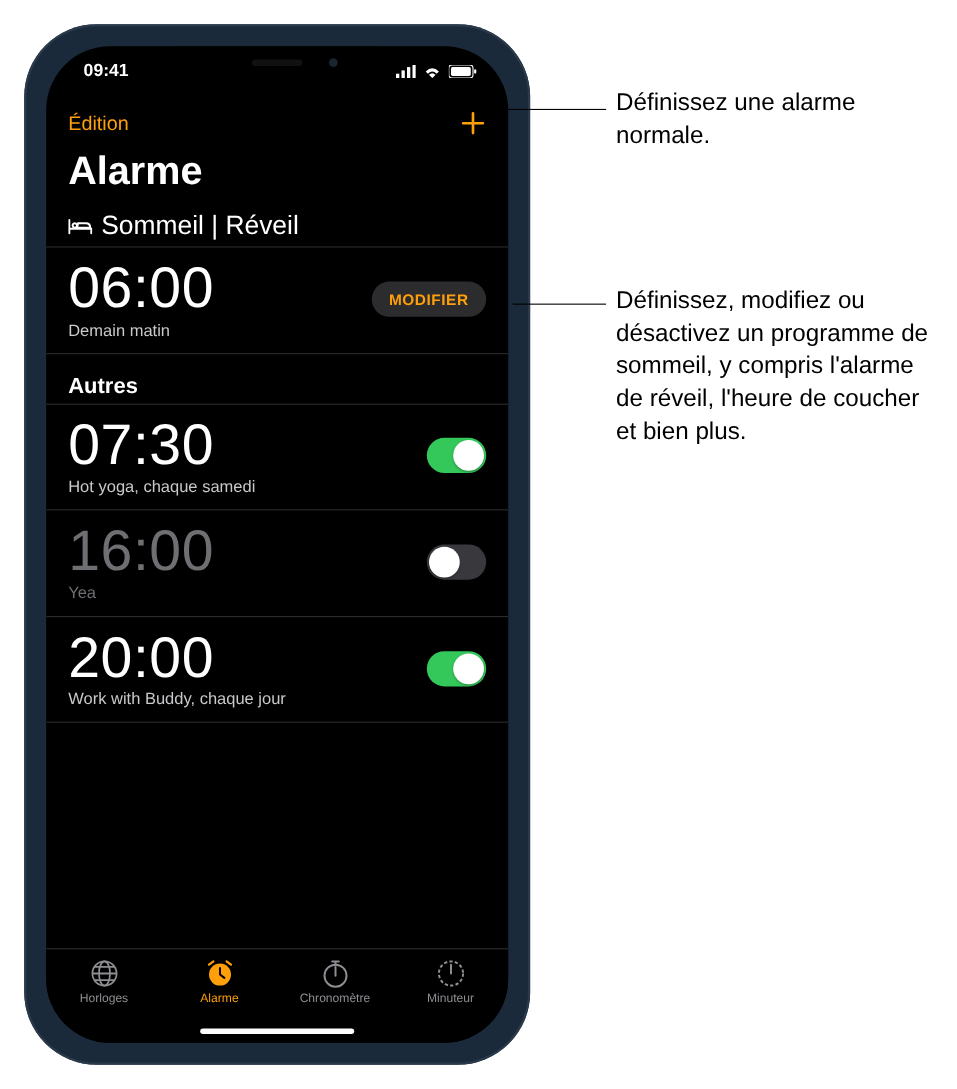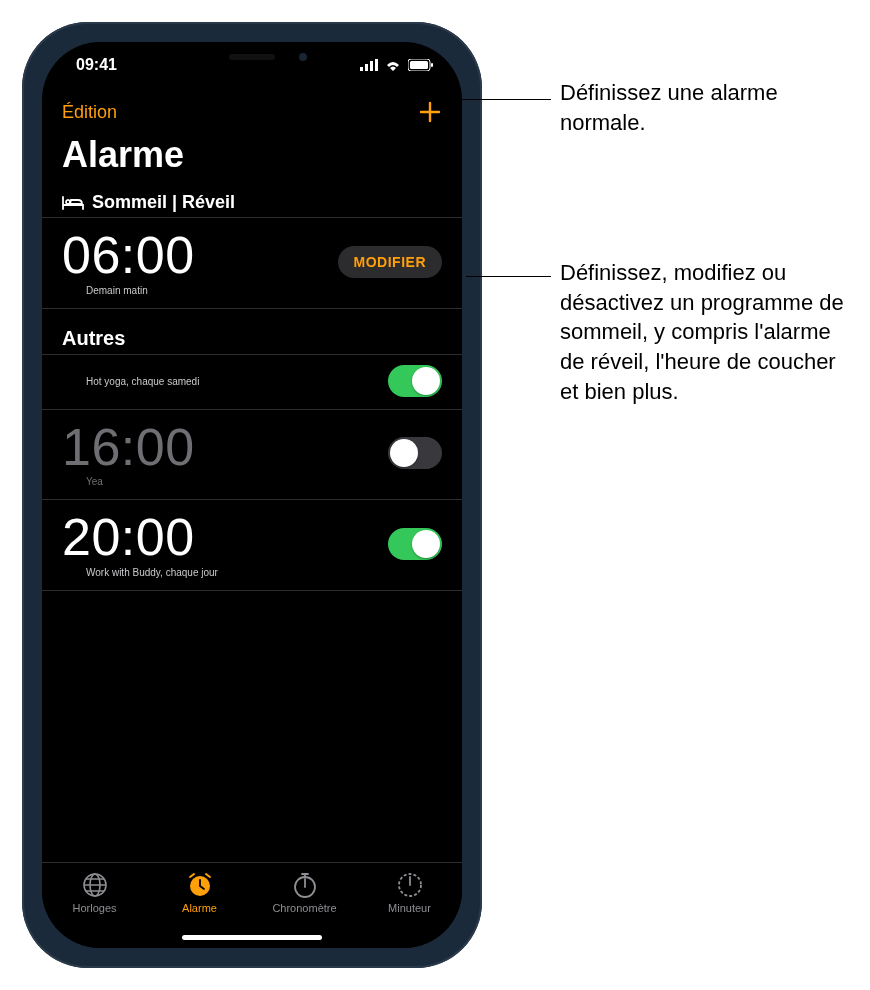--- a/index.html
+++ b/index.html
@@ -86,44 +86,43 @@
   .title {
     font-size: 36px;
     font-weight: 700;
     padding: 4px 20px 10px 20px;
   }
   .section-header {
     display: flex;
     align-items: center;
     gap: 8px;
     padding: 6px 20px 4px 20px;
-    font-size: 18px;
-    font-weight: 700;
+    font-size: 24px;
+    font-weight: 400;
   }
   .row {
     padding: 10px 20px 12px 20px;
     border-bottom: 0.5px solid #2c2c2e;
     display: flex;
     align-items: center;
     justify-content: space-between;
   }
   .row:last-child { border-bottom: none; }
   .row-text { display:flex; flex-direction:column; }
   .time {
     font-size: 52px;
     font-weight: 300;
     letter-spacing: 0.5px;
     line-height: 1.05;
   }
   .time.off { color: #6e6e73; }
   .sub {
-    font-size: 10px;
+    font-size: 15px;
     color: #c9c9cc;
     margin-top: 2px;
-    margin-left: 24px;
   }
   .sub.off { color: #6e6e73; }
   .modify-pill {
     background: #2c2c2e;
     color: #ff9f0a;
     font-size: 14px;
     font-weight: 700;
     letter-spacing: 0.5px;
     padding: 8px 16px;
     border-radius: 20px;
@@ -248,20 +247,21 @@
         <span class="time">06:00</span>
         <span class="sub">Demain matin</span>
       </div>
       <span class="modify-pill">MODIFIER</span>
     </div>
 
     <div class="section-others">Autres</div>
 
     <div class="row" style="border-top:0.5px solid #2c2c2e;">
       <div class="row-text">
+        <span class="time">07:30</span>
         <span class="sub">Hot yoga, chaque samedi</span>
       </div>
       <div class="toggle on">
           <div class="knob"></div>
         </div>
     </div>
 
     <div class="row">
       <div class="row-text">
         <span class="time off">16:00</span>

